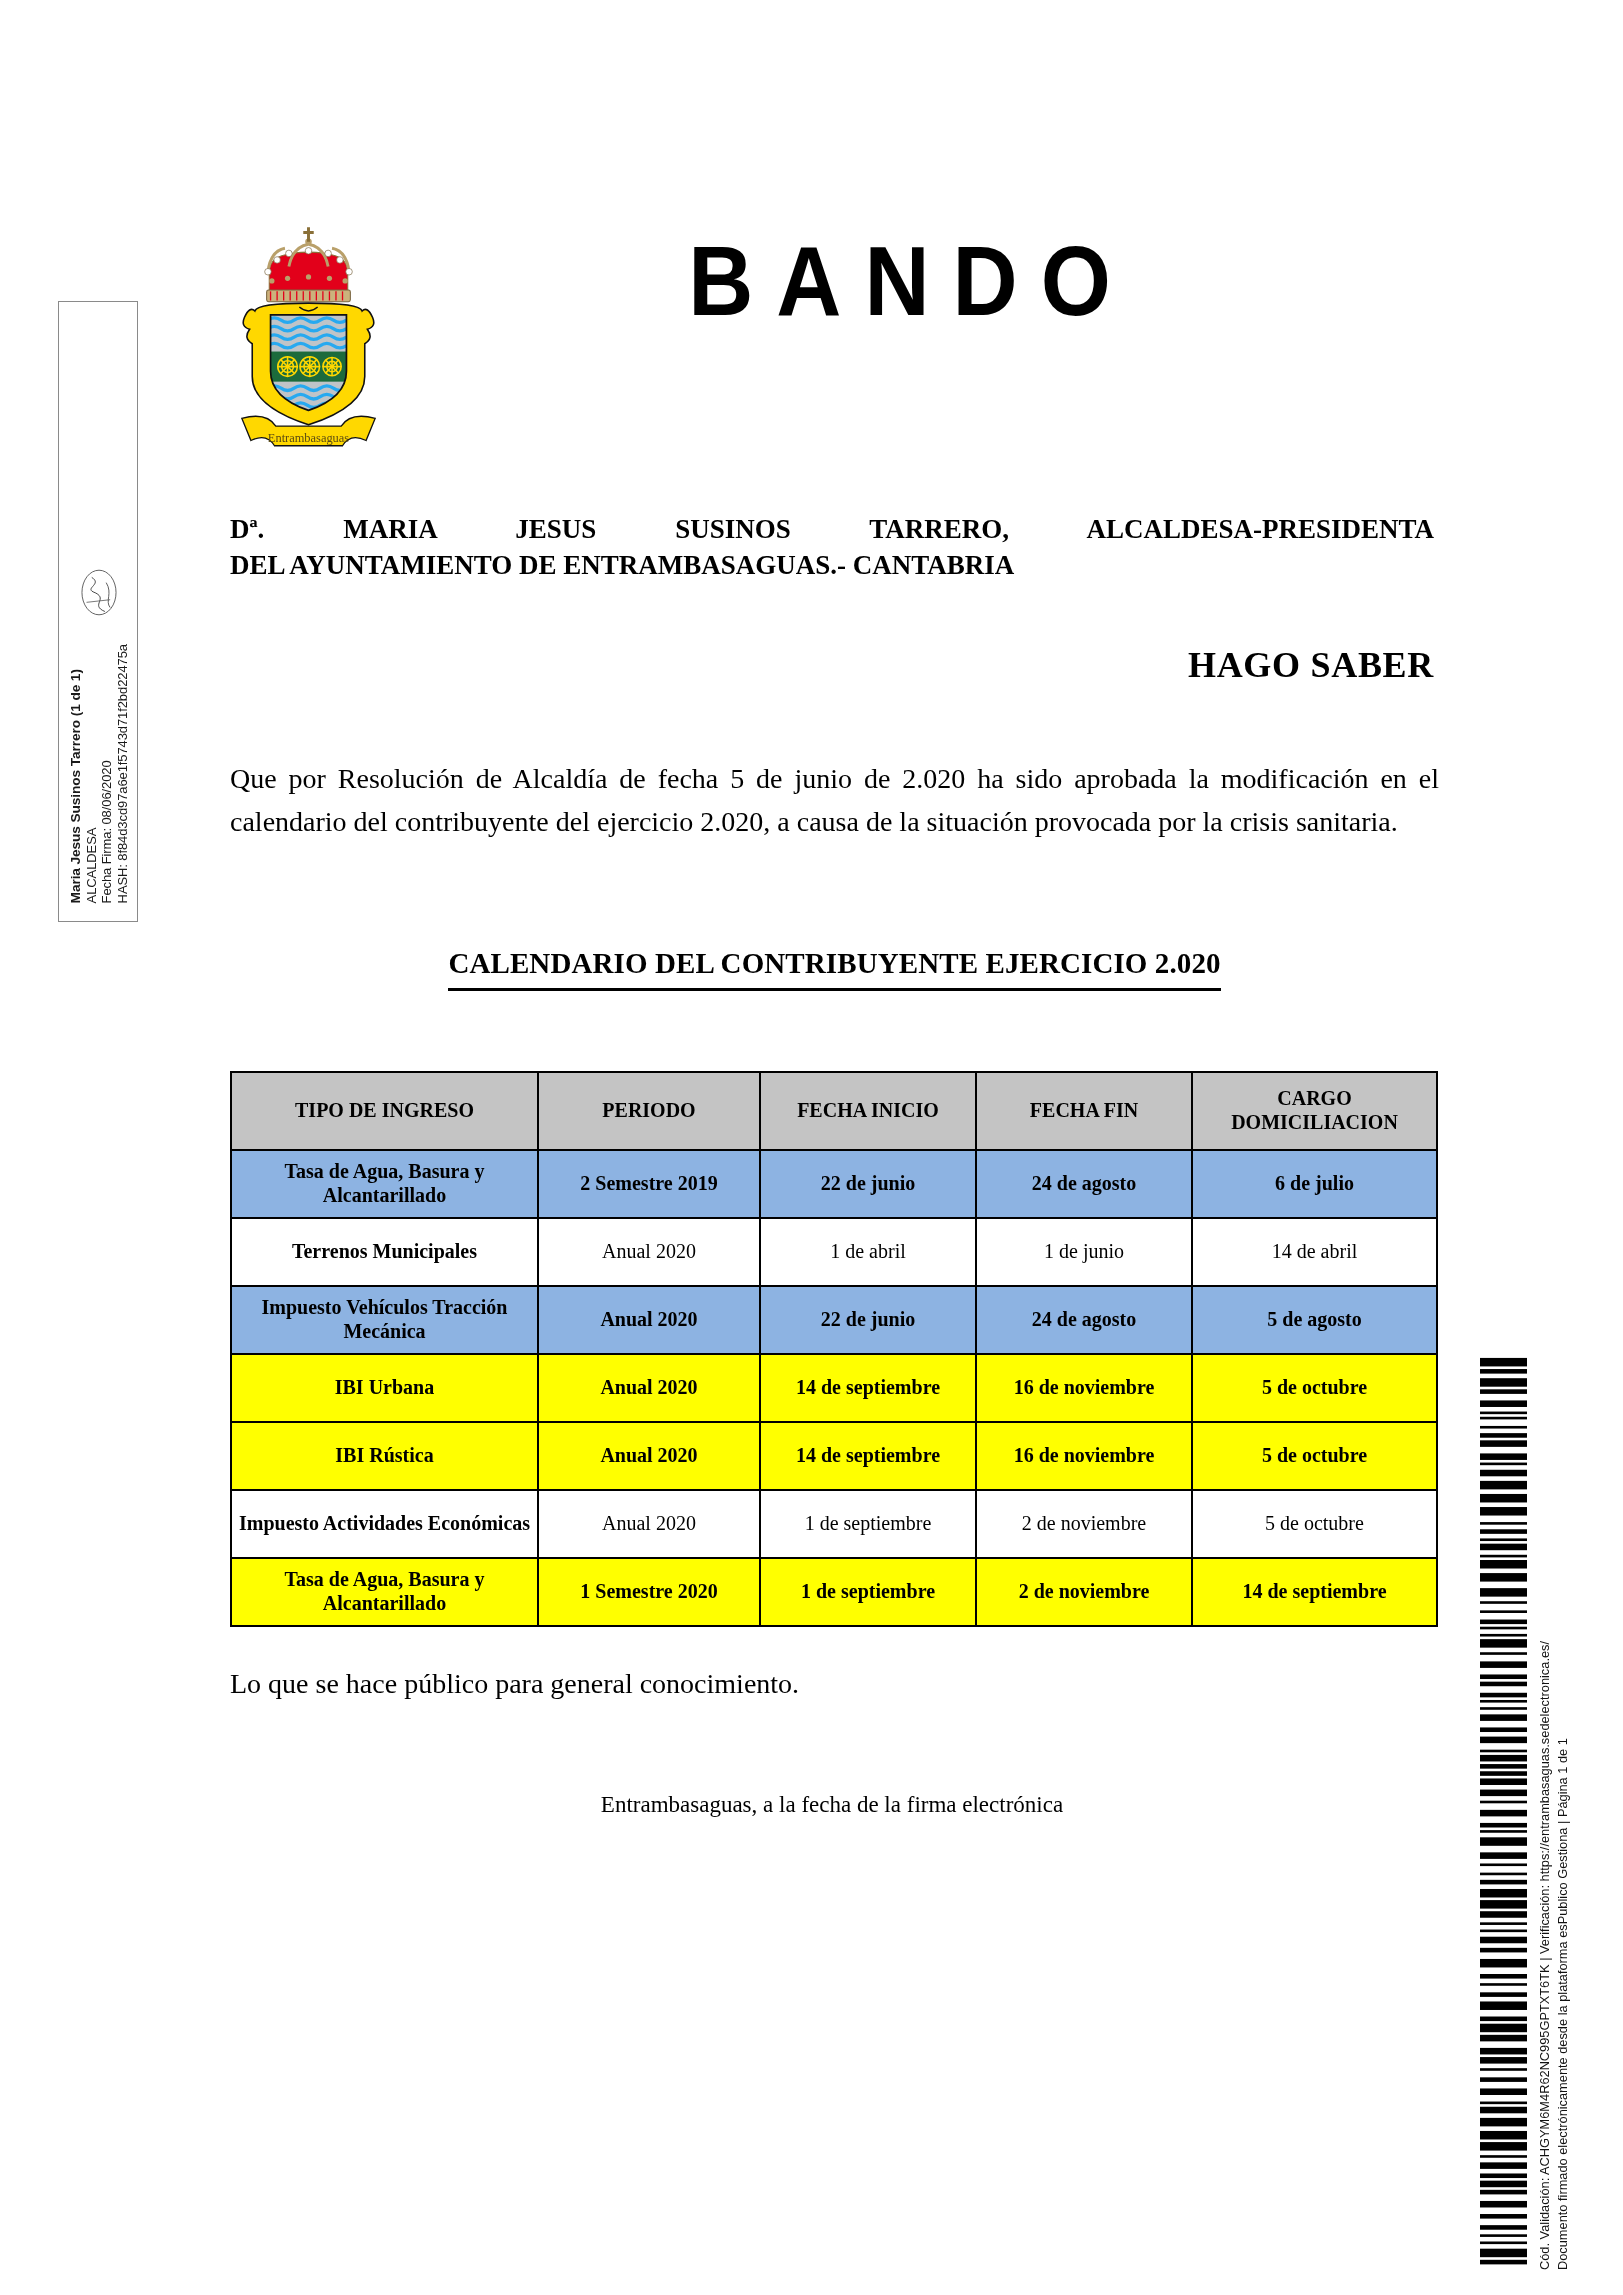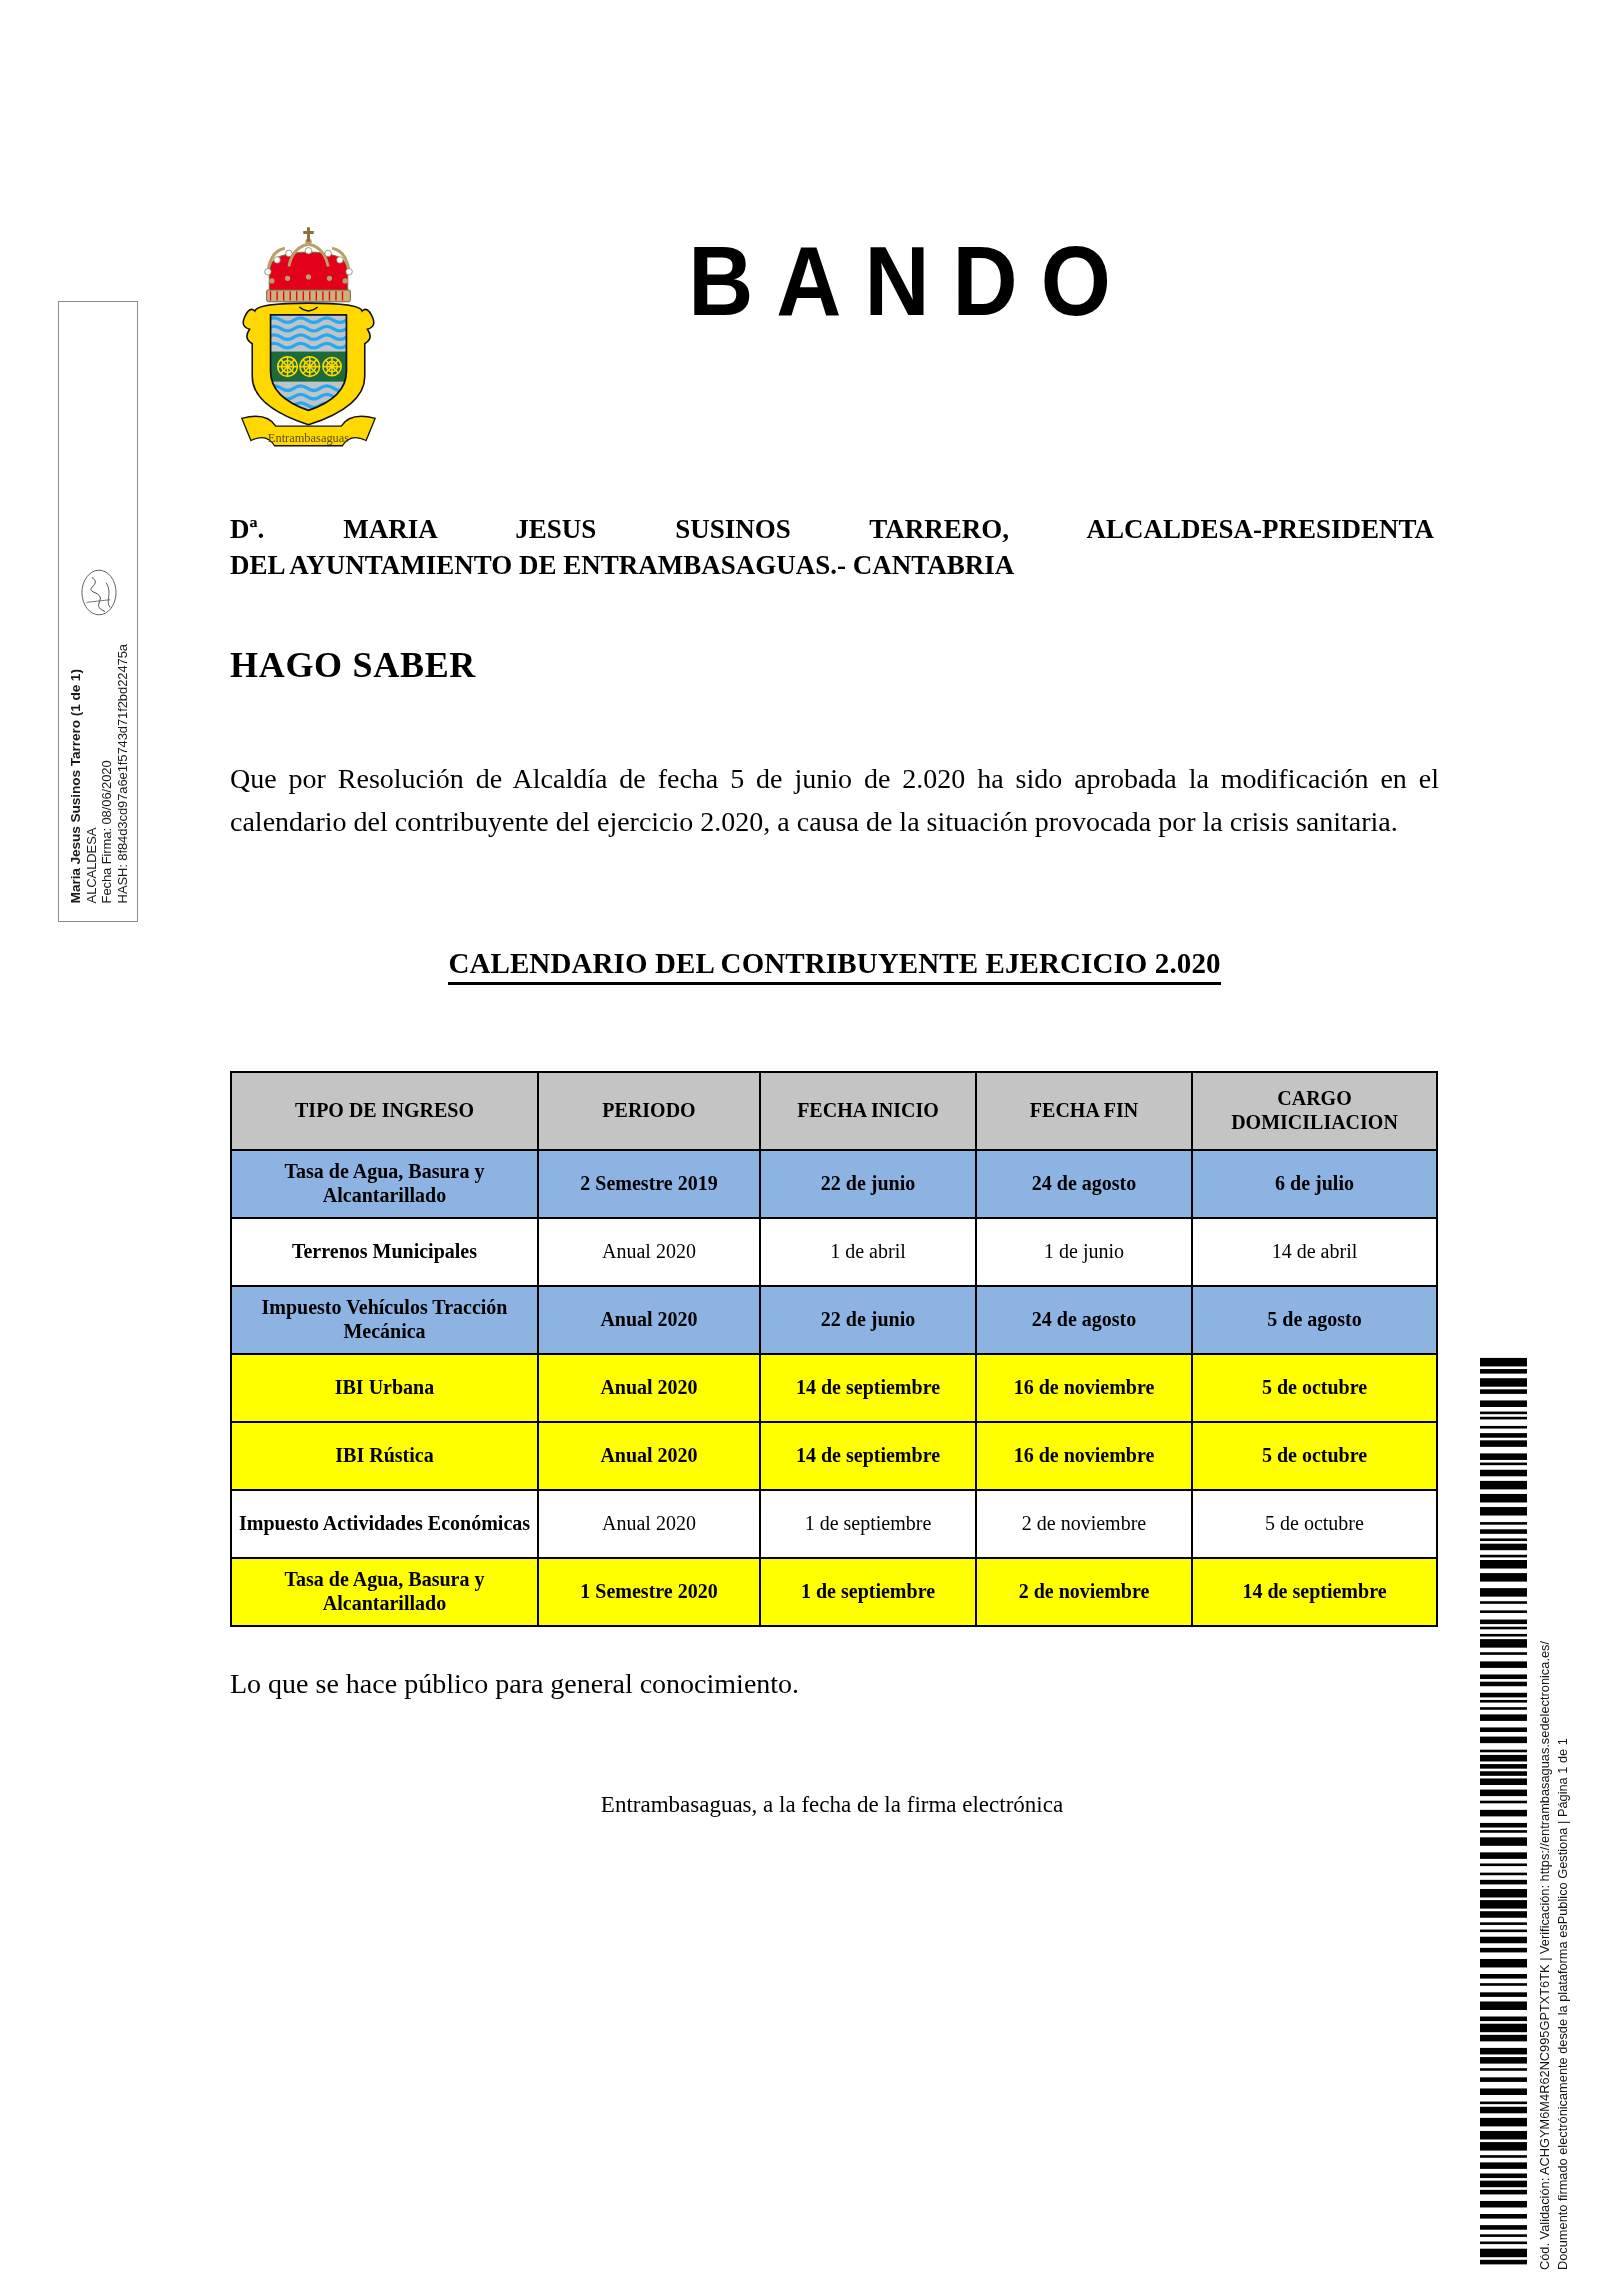--- a/index.html
+++ b/index.html
@@ -103,21 +103,21 @@
     display: block;
   }
   #addressee .ln2 { display: block; }
 
   
   #hago-saber {
     position: absolute;
     left: 230px;
     top: 644px;
     width: 1204px;
-    text-align: left;
+    text-align: right;
     font-weight: bold;
     font-size: 36px;
     letter-spacing: 0.7px;
   }
 
   
   #body-par {
     position: absolute;
     left: 230px;
     top: 758px;
@@ -134,21 +134,21 @@
     left: 230px;
     top: 947px;
     width: 1209px;
     text-align: center;
     font-weight: bold;
     font-size: 29px;
     letter-spacing: 0.1px;
   }
   #cal-heading span {
     border-bottom: 3.3px solid #000;
-    padding-bottom: 2px;
+    padding-bottom: 8px;
     display: inline-block;
   }
 
   
   #cal-table {
     position: absolute;
     left: 230px;
     top: 1071px;
     width: 1206px;
     border-collapse: collapse;

